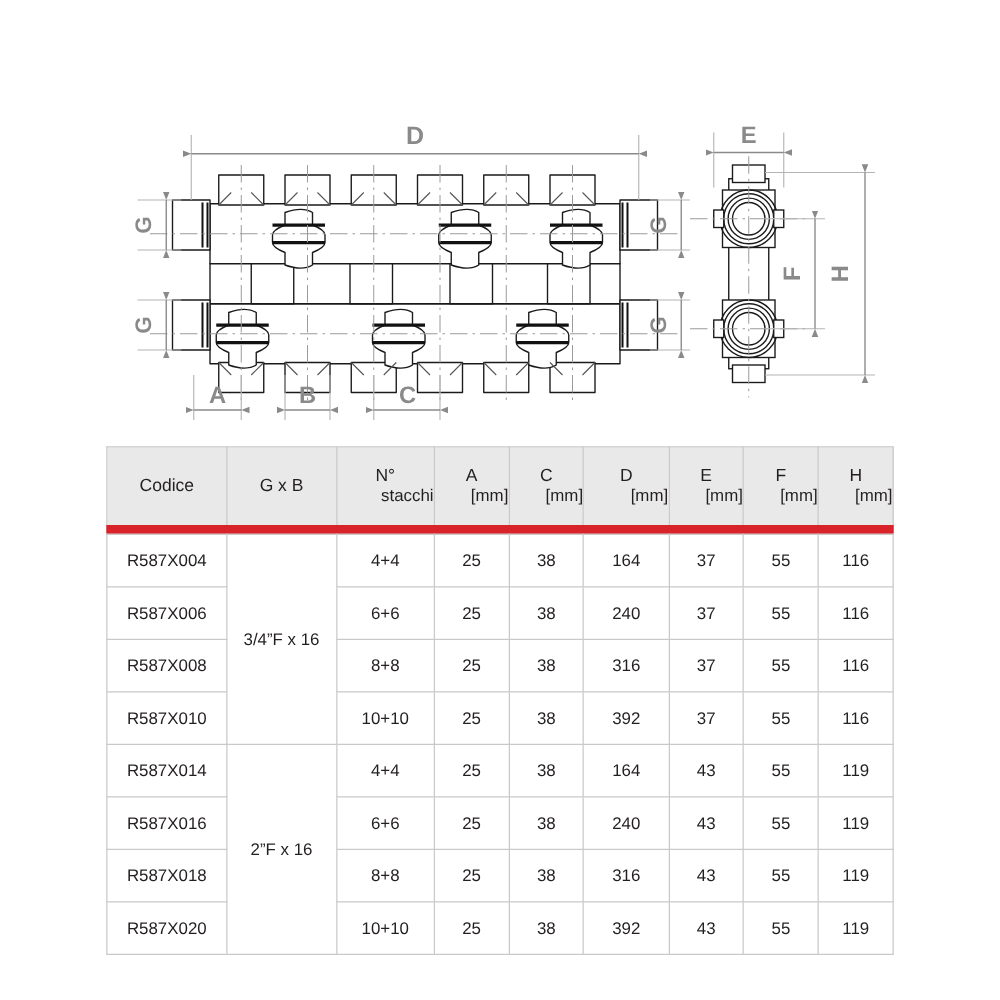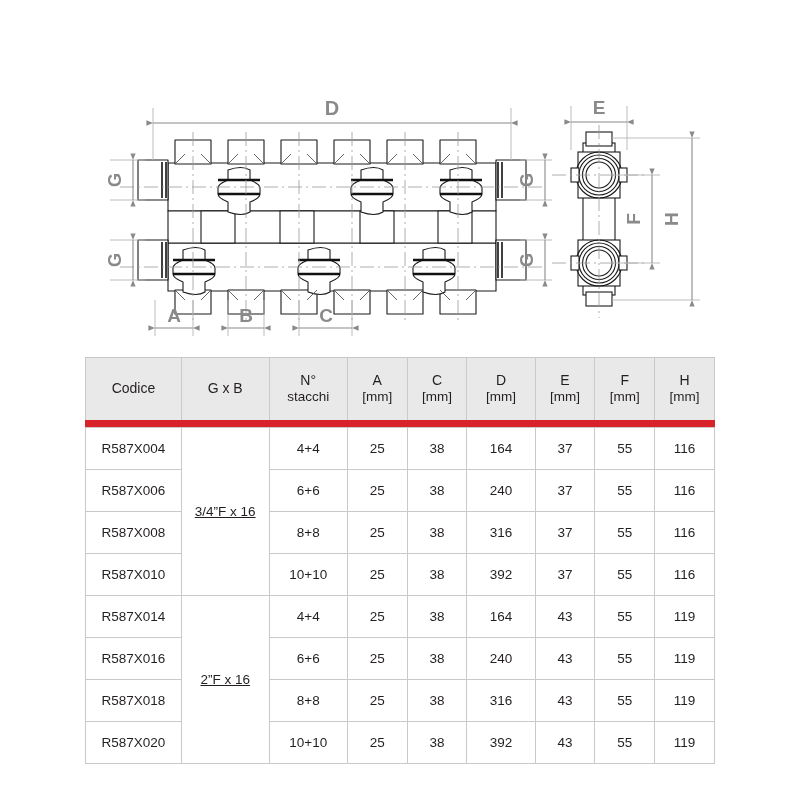--- a/index.html
+++ b/index.html
@@ -46,21 +46,21 @@
     color:#231f20;
   }
   table#spec-table thead th{
     background:#e9e9e9;
     height:62px;
     line-height:1.22;
     font-size:14px;
     border-bottom:none;
     border-top:1px solid #c9c9c9;
   }
-  .unit{display:block;font-size:13.5px;}
+  .unit{display:block;font-size:13.5px;text-align:right;}
   #red-rule{
     height:7px;
     background:#d8232a;
     width:630px;
     margin:0;
   }
   table#spec-body{
     border-collapse:collapse;
     width:630px;
     table-layout:fixed;
@@ -74,21 +74,20 @@
     height:39px;
     color:#231f20;
     font-size:13.5px;
   }
   td.code-cell{
     font-size:14px;
     color:#1a1a1a;
   }
   td.group-cell{
     font-size:14px;
-    text-decoration:underline;
   }
   .grp-sep td{border-top:1px solid #9f9f9f;}
 </style>
 </head>
 <body>
 
 <div id="drawing-area">
   <svg id="drawing-svg" width="800" height="350" viewBox="0 0 800 350">
     <defs>
       <marker id="ar-s" markerWidth="7" markerHeight="7" refX="6" refY="3" orient="auto">

